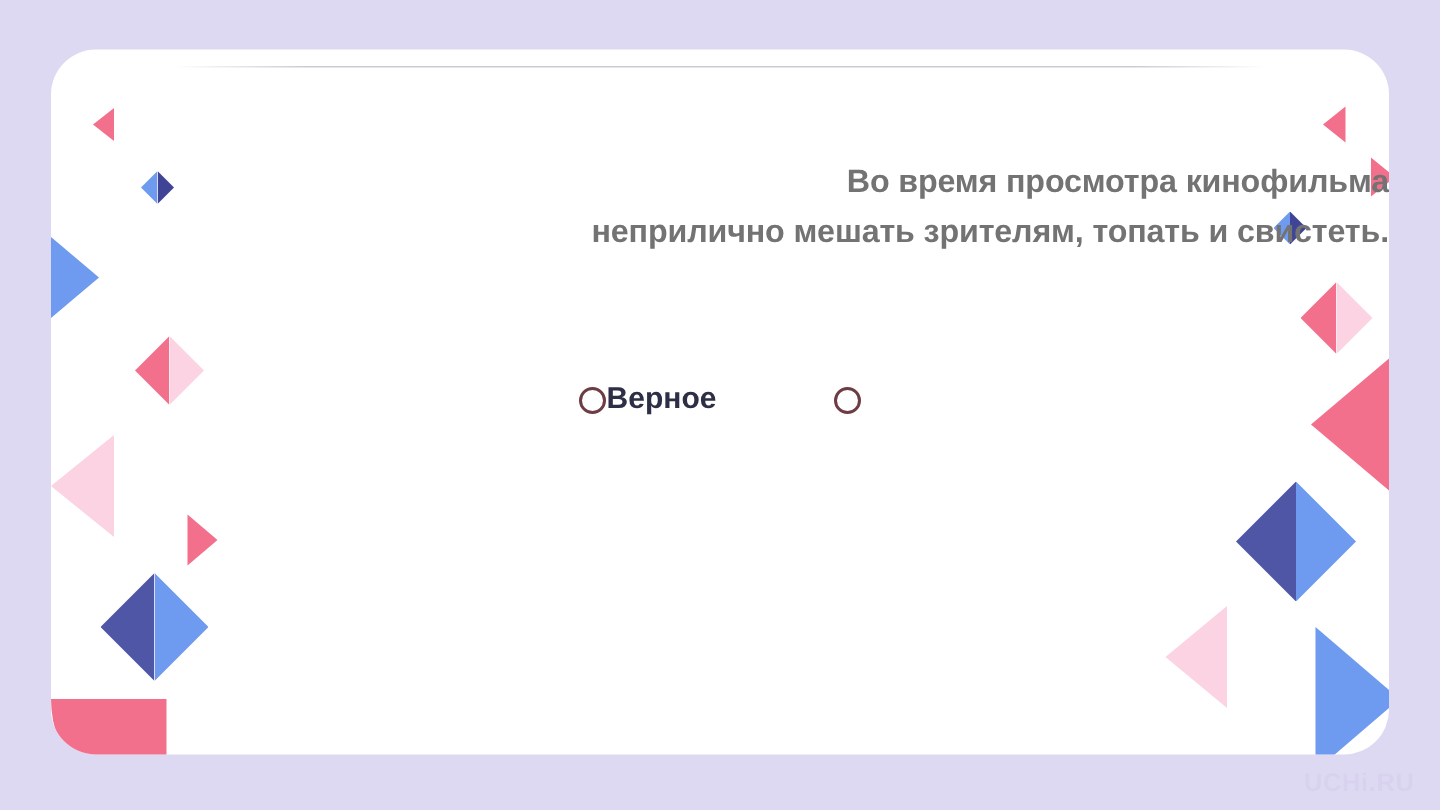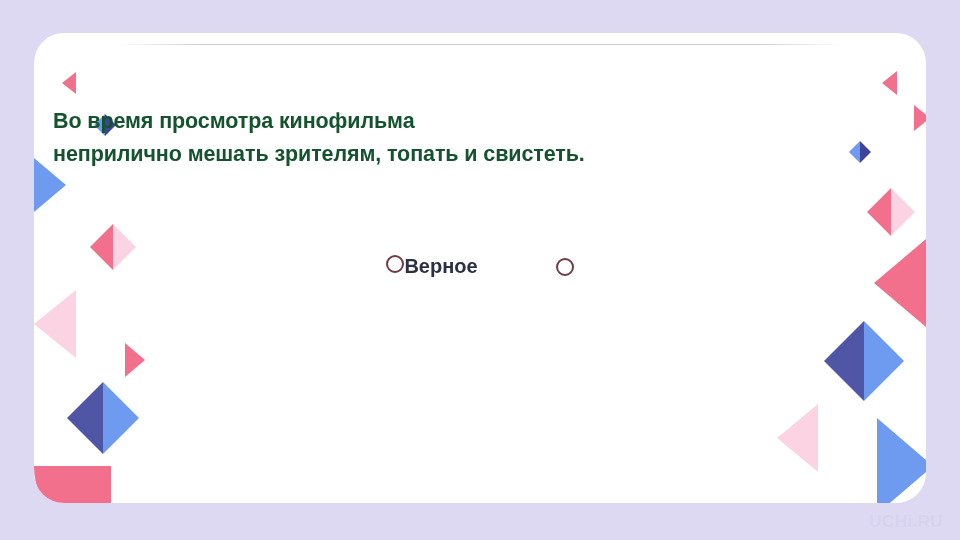--- a/index.html
+++ b/index.html
@@ -46,45 +46,44 @@
                  rgba(200,200,212,0.95) 88%,
                  rgba(210,210,218,0) 100%);
   }
 
   
   .question {
     position: absolute;
     left: 0;
     top: 72px;
     width: 892px;
-    text-align: left;
-    color: #14532d;
+    text-align: right;
+    color: #737373;
     font-size: 21.5px;
     font-weight: bold;
     line-height: 33px;
     letter-spacing: -0.1px;
-    padding-left: 19px;
   }
   .question .line1 { display: block; }
   .question .line2 { display: block; }
 
   
   .options {
     position: absolute;
     left: 0;
     top: 222px;
     width: 892px;
     display: flex;
     justify-content: center;
     align-items: center;
     gap: 78px;
   }
   .option {
     display: flex;
-    align-items: flex-start;
+    align-items: center;
     cursor: pointer;
   }
   .radio {
     width: 18px;
     height: 18px;
     border-radius: 50%;
     border: 2px solid #6e3c45;
     box-sizing: border-box;
     flex: 0 0 auto;
   }

